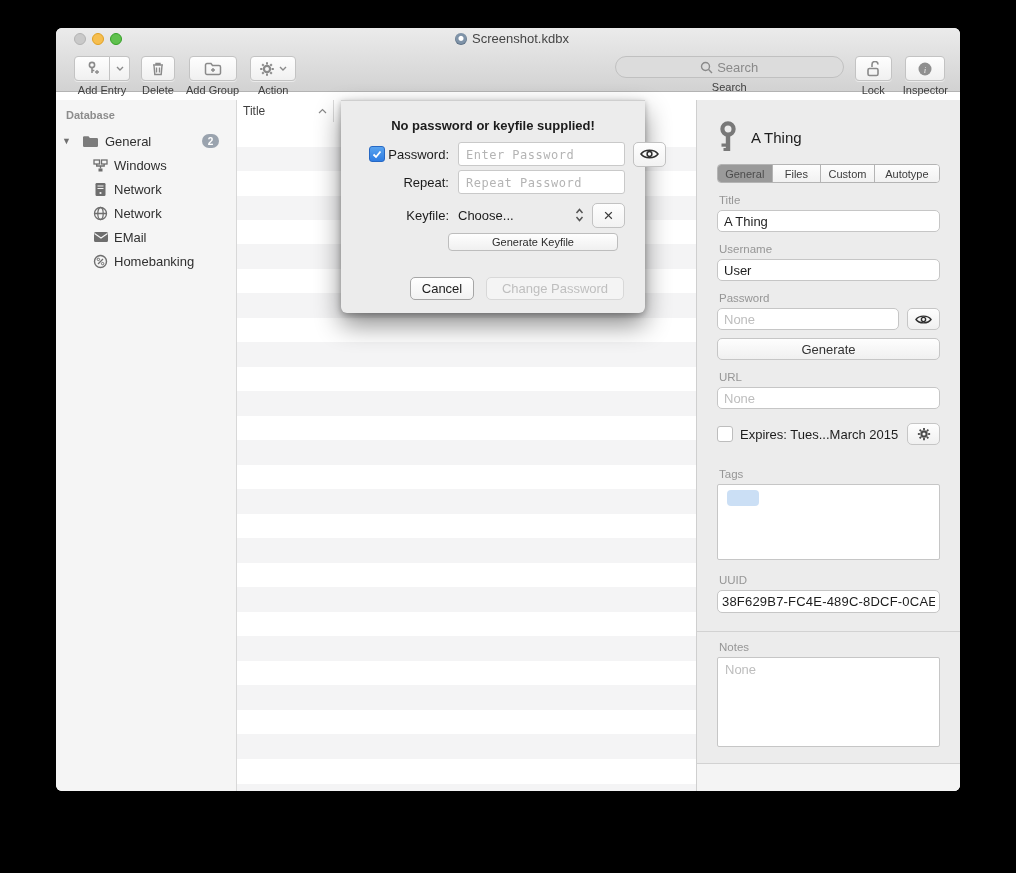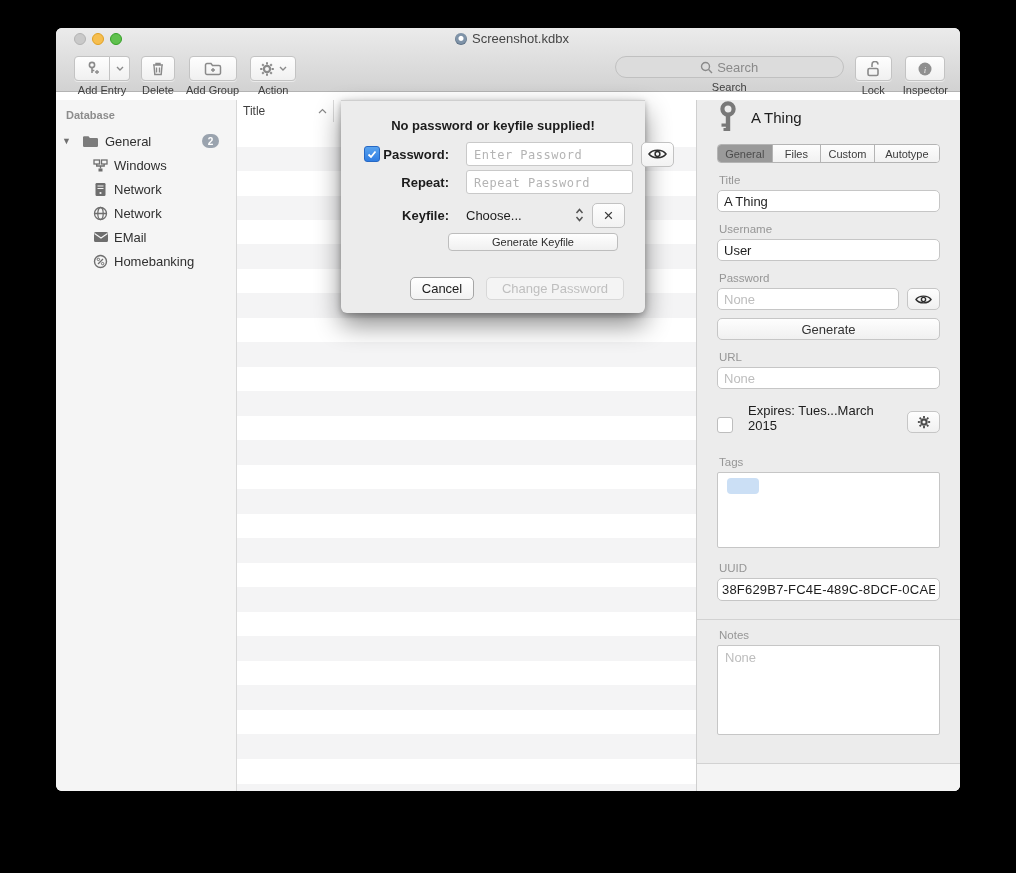--- a/index.html
+++ b/index.html
@@ -37,48 +37,48 @@
   .sb-child .sb-ico{margin-right:5px;}
   .sb-ico{width:17px;height:17px;flex:none;display:flex;align-items:center;justify-content:center;}
   .badge{margin-left:auto;margin-right:17px;background:#9aa3ae;color:#fff;font-size:10px;font-weight:bold;min-width:17px;height:14px;border-radius:8px;display:flex;align-items:center;justify-content:center;}
   .main{flex:1;position:relative;background:#fff;}
   .thead{height:22px;display:flex;align-items:center;border-bottom:1px solid #d5d5d5;background:#fff;font-size:12px;color:#3f3f3f;}
   .th1{width:97px;display:flex;align-items:center;padding-left:6px;border-right:1px solid #dadada;box-sizing:border-box;height:100%;}
   .th1 .sort{margin-left:auto;margin-right:6px;display:flex;}
   .th2{padding-left:7px;white-space:nowrap;overflow:hidden;}
   .tbody{position:absolute;top:22px;left:0;right:0;bottom:0;background:repeating-linear-gradient(180deg,#ffffff 0px,#ffffff 24.5px,#f4f4f5 24.5px,#f4f4f5 49px);}
   
-  .inspector{width:264px;flex:none;background:#ececec;border-left:1px solid #cfcfcf;box-sizing:border-box;padding:0 20px 0;position:relative;font-size:13px;}
+  .inspector{width:264px;flex:none;background:#ececec;border-left:1px solid #cfcfcf;box-sizing:border-box;padding:20px 20px 0;position:relative;font-size:13px;}
   .insp-head{display:flex;align-items:center;height:34px;margin-bottom:10px;}
   .insp-head .ktext{font-size:15px;color:#1d1d1d;margin-left:12px;}
   .segctl{display:flex;height:17px;border:1px solid #b4b4b4;border-radius:4px;overflow:hidden;background:#f6f6f6;font-size:11px;color:#3c3c3c;}
   .segctl .seg{display:flex;align-items:center;justify-content:center;border-right:1px solid #b4b4b4;background:linear-gradient(#fdfdfd,#f1f1f1);}
   .segctl .seg:last-child{border-right:none;}
   .segctl .sel{background:#9a9a9a;color:#4c4c4c;}
   .flabel{font-size:11.5px;color:#969696;margin:11px 0 4px 2px;}
   .finput{width:100%;height:22px;border:1px solid #c6c6c6;border-radius:5px;background:#fff;box-sizing:border-box;font-size:13px;color:#1d1d1d;padding:0 6px;font-family:inherit;outline:none;}
   .finput::placeholder{color:#bdbdbd;}
   .inrow{display:flex;gap:8px;align-items:center;}
   .sqbtn{width:33px;height:22px;flex:none;background:linear-gradient(#fefefe,#f0f0f0);border:1px solid #c6c6c6;border-radius:5px;display:flex;align-items:center;justify-content:center;box-sizing:border-box;padding:0;}
   .genbtn{margin-top:8px;width:100%;height:22px;background:linear-gradient(#fefefe,#f0f0f0);border:1px solid #c6c6c6;border-radius:5px;font-size:13px;color:#333;font-family:inherit;}
-  .exprow{display:flex;align-items:flex-end;gap:15px;margin-top:14px;}
+  .exprow{display:flex;align-items:center;gap:7px;margin-top:14px;}
   .excb{width:14px;height:14px;border:1px solid #bdbdbd;border-radius:3px;background:#fff;flex:none;}
   .exlabel{color:#1d1d1d;flex:1;font-size:13px;}
   .tagsbox{width:100%;height:76px;background:#fff;border:1px solid #c6c6c6;border-radius:2px;box-sizing:border-box;padding:5px 9px;}
   .tagpill{width:32px;height:16px;border-radius:4px;background:#cbdff5;display:inline-block;}
   .hr-full{border:none;border-top:1px solid #d2d2d2;margin:18px -20px 0;}
   .notesbox{width:100%;height:90px;border:1px solid #c6c6c6;border-radius:2px;background:#fff;box-sizing:border-box;resize:none;font-family:inherit;font-size:13px;color:#1d1d1d;padding:4px 7px;outline:none;}
   .notesbox::placeholder{color:#bdbdbd;}
   .insp-footer{position:absolute;left:0;right:0;bottom:0;height:27px;background:#f4f4f4;border-top:1px solid #d2d2d2;}
   
   .sheet{position:absolute;left:285px;top:72px;width:304px;height:213px;background:#ececec;border-radius:0 0 6px 6px;box-shadow:0 1px 0 rgba(0,0,0,.12) inset,0 12px 26px rgba(0,0,0,.45),0 2px 6px rgba(0,0,0,.28);z-index:10;font-size:13px;color:#1c1c1c;}
   .sh-title{text-align:center;margin-top:18px;font-weight:600;font-size:13px;}
   .sh-row{display:flex;align-items:center;margin:0 20px 0 20px;height:24px;}
   .sh-row1{margin-top:9px;} .sh-row2{margin-top:4px;} .sh-row3{margin-top:9px;}
-  .sh-labelcell{width:88px;display:flex;align-items:center;justify-content:flex-end;flex:none;padding-right:17px;font-weight:bold;}
+  .sh-labelcell{width:88px;display:flex;align-items:center;justify-content:flex-end;flex:none;padding-right:9px;}
   .cb{width:16px;height:16px;border-radius:3px;background:linear-gradient(#59a3ef,#2f7de2);border:1px solid #2668c4;box-sizing:border-box;margin-right:3px;flex:none;display:flex;align-items:center;justify-content:center;}
   .sh-input{width:167px;height:24px;box-sizing:border-box;border:1px solid #c9c9c9;border-radius:3px;background:#fff;padding:0 7px;font-size:13px;outline:none;font-family:inherit;}
   .sh-input::placeholder{font-family:"DejaVu Sans Mono","Liberation Mono",monospace;font-size:12px;color:#b4b4b4;letter-spacing:.5px;}
   .sh-eyebtn,.sh-xbtn{margin-left:8px;width:33px;height:25px;flex:none;background:linear-gradient(#fefefe,#f2f2f2);border:1px solid #c2c2c2;border-radius:5px;display:flex;align-items:center;justify-content:center;padding:0;}
   .popup{width:167px;display:flex;align-items:center;}
   .popup .ptxt{flex:1;}
   .genkey{position:absolute;left:107px;top:133px;width:170px;height:18px;background:linear-gradient(#fefefe,#f0f0f0);border:1px solid #bdbdbd;border-radius:4px;font-size:11px;color:#2c2c2c;font-family:Liberation Sans, sans-serif;}
   .sh-btnrow{position:absolute;right:21px;top:177px;display:flex;gap:12px;}
   .btn{height:23px;border-radius:5px;font-size:13px;font-family:inherit;}
   .btn-cancel{width:64px;background:linear-gradient(#ffffff,#f2f2f2);border:1px solid #a6a6a6;color:#1c1c1c;}

